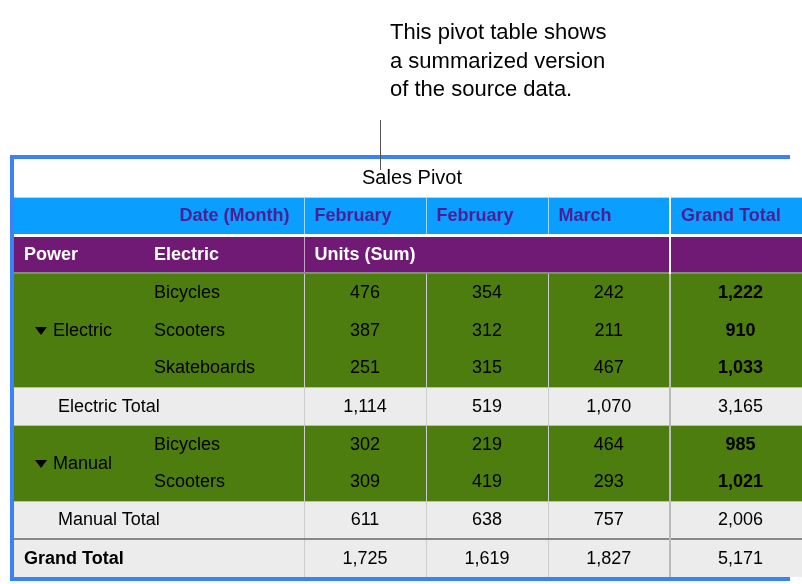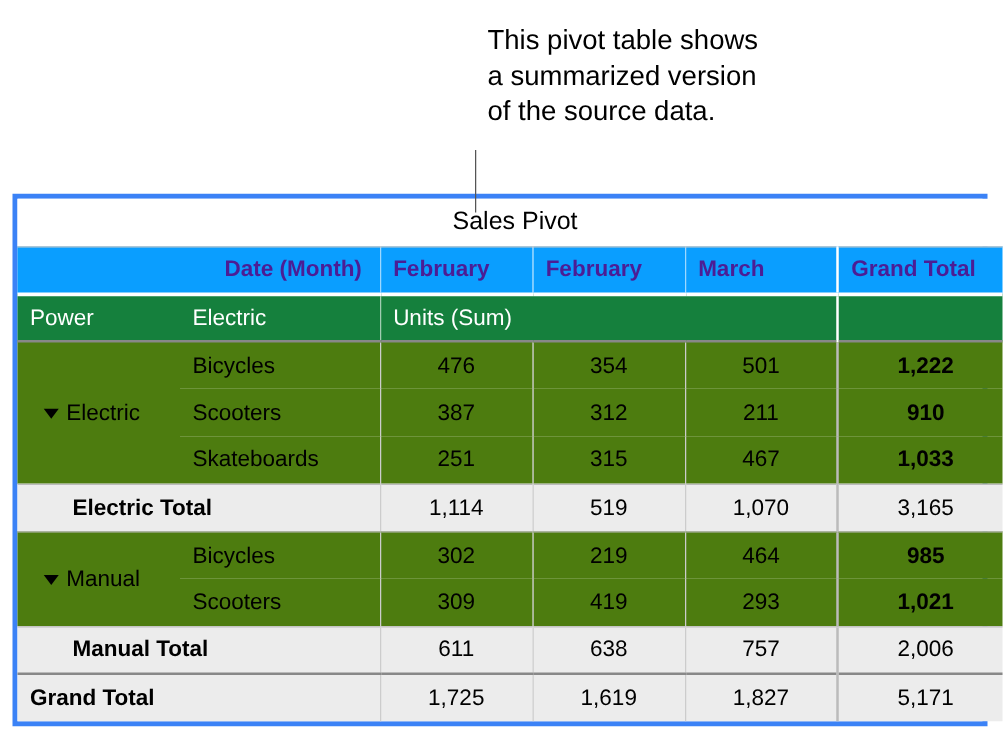--- a/index.html
+++ b/index.html
@@ -64,23 +64,23 @@
     background: #0a9eff;
     color: #4c1d95;
     font-weight: 700;
     border-bottom: 3px solid #fff;
   }
   .hdr1 .right-label { text-align: right; padding-right: 14px; }
   .hdr1 .month { text-align: left; border-left: 1px solid rgba(255,255,255,0.6); }
   .hdr1 .gtot  { text-align: left; border-left: 2px solid #fff; }
 
   .hdr2 td {
-    background: #15803d;
+    background: #701a75;
     color: #fff;
-    font-weight: 400;
+    font-weight: 700;
   }
   .hdr2 .units { border-left: 1px solid rgba(255,255,255,0.6); }
   .hdr2 .gtot-blank { border-left: 2px solid #fff; }
 
   .data-sep-top td { border-top: 2px solid #888; }
 
   .data td { background: #4d7c0f; }
   .num { text-align: center; font-variant-numeric: tabular-nums; }
   .gt-col { font-weight: 700; border-left: 2px solid #bbb; }
   .prod-cell { font-weight: 400; }
@@ -95,21 +95,21 @@
     vertical-align: middle;
   }
   .v-sep { border-left: 1px solid #ccc; }
 
   .subtotal td {
     background: #ececec;
     font-weight: 400;
     border-top: 1px solid #bbb;
     border-bottom: 1px solid #bbb;
   }
-  .subtotal .label { font-weight: 700; padding-left: 44px; }
+  .subtotal .label { font-weight: 400; padding-left: 44px; }
   .grand td {
     background: #ececec;
     font-weight: 400;
     border-top: 2px solid #888;
   }
   .grand .label { font-weight: 700; }
 </style>
 </head>
 <body>
 
@@ -151,21 +151,21 @@
     <td class="gtot-blank"></td>
   </tr>
 
   <tr class="data data-sep-top">
     <td class="power-cell" rowspan="3">
       <span class="tri"></span><span>Electric</span>
     </td>
     <td class="prod-cell">Bicycles</td>
     <td class="num v-sep">476</td>
     <td class="num v-sep">354</td>
-    <td class="num v-sep">501</td>
+    <td class="num v-sep">242</td>
     <td class="num gt-col">1,222</td>
   </tr>
   <tr class="data">
     <td class="prod-cell">Scooters</td>
     <td class="num v-sep">387</td>
     <td class="num v-sep">312</td>
     <td class="num v-sep">211</td>
     <td class="num gt-col">910</td>
   </tr>
   <tr class="data">

